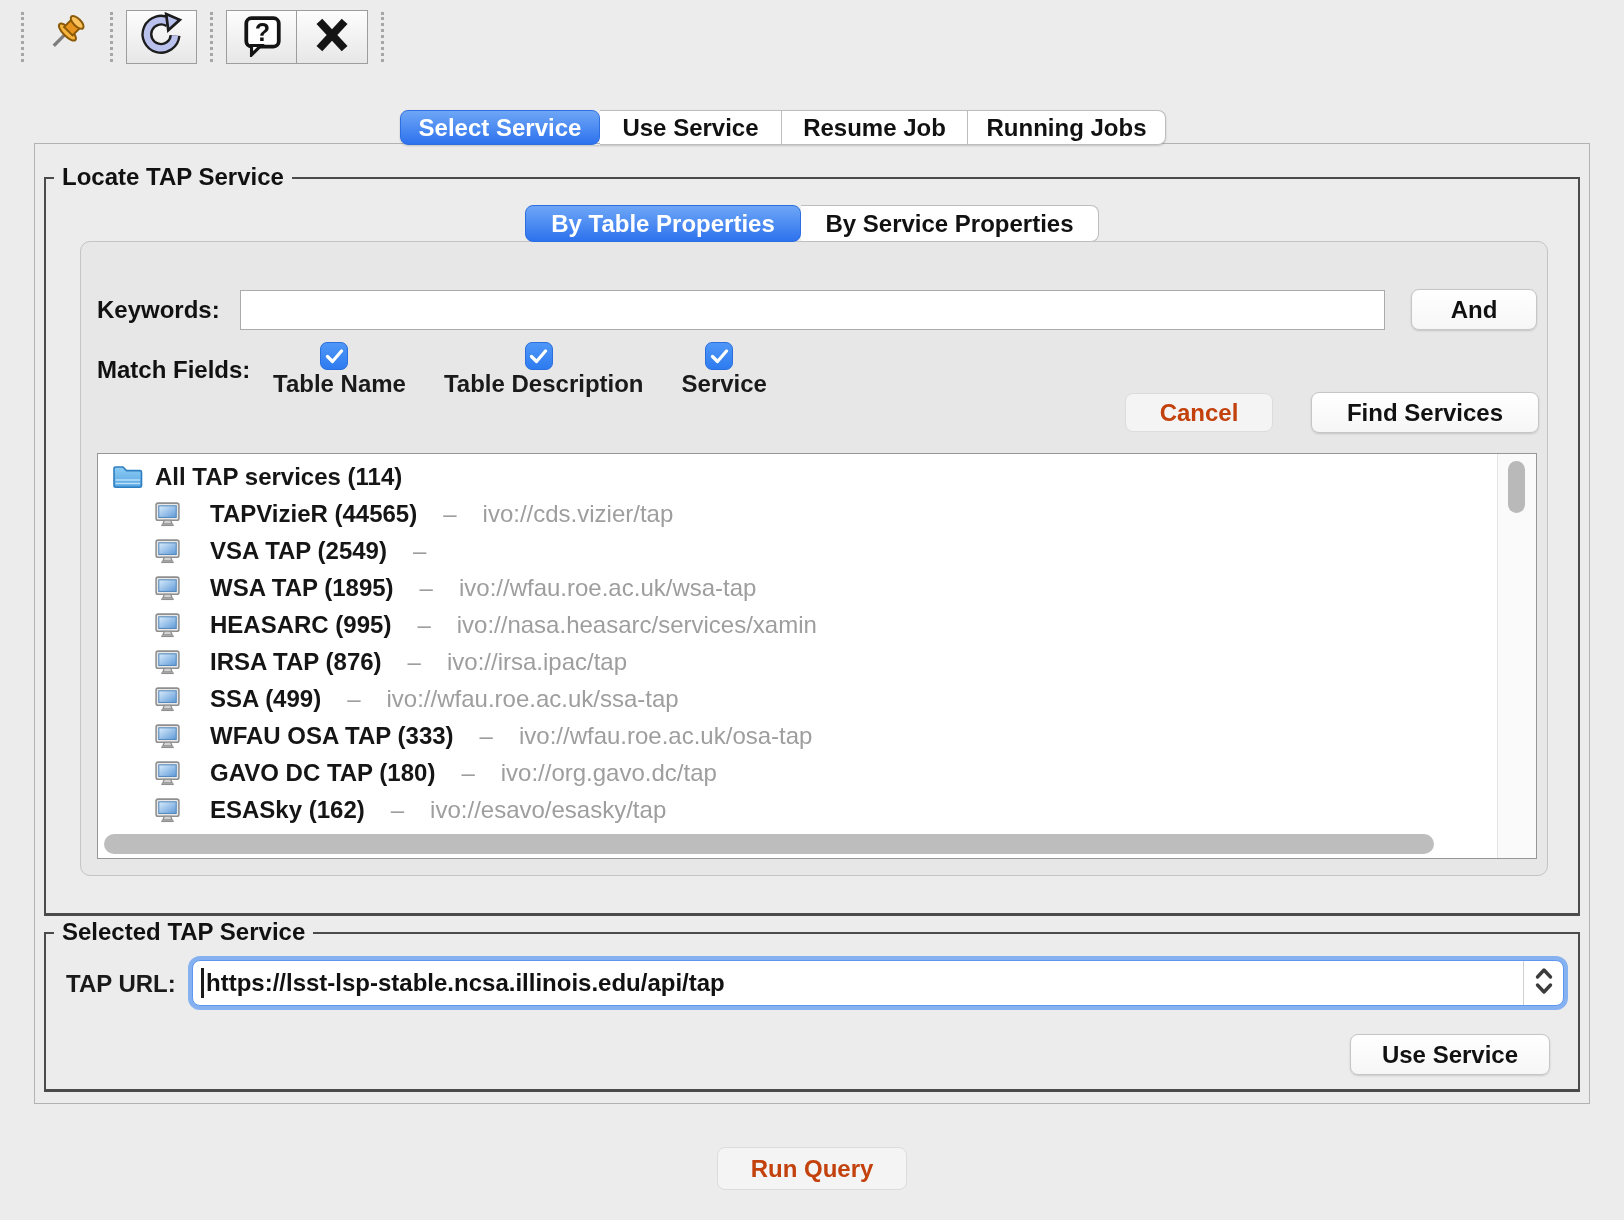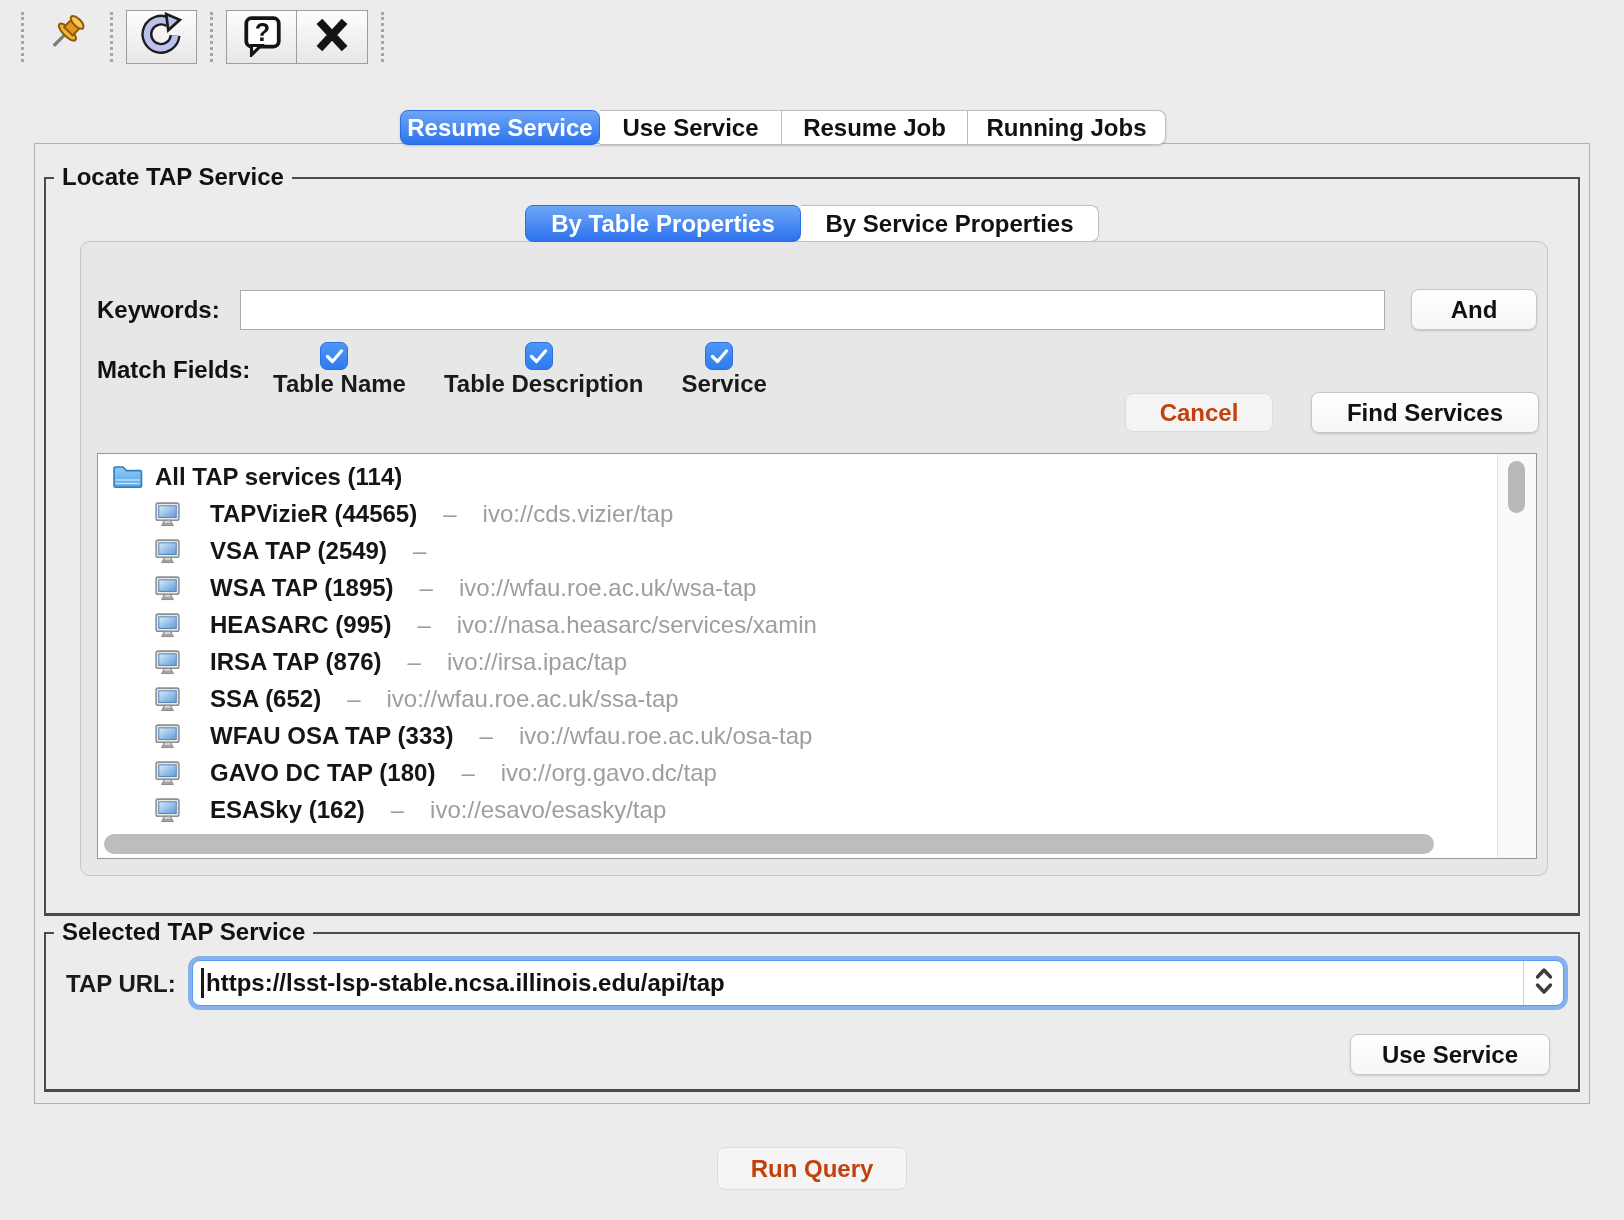--- a/index.html
+++ b/index.html
@@ -157,21 +157,21 @@
           <line x1="8" y1="7" x2="32" y2="33" stroke="#141414" stroke-width="7.5"></line>
           <line x1="32" y1="7" x2="8" y2="33" stroke="#141414" stroke-width="7.5"></line>
         </svg>
       </span>
     </div>
   </div>
   <div class="tb-handle"></div>
 </div>
 
 <div class="tabbar">
-  <div class="seg sel first" style="width:200px">Resume Service</div>
+  <div class="seg sel first" style="width:200px">Select Service</div>
   <div class="seg" style="width:182px">Use Service</div>
   <div class="seg" style="width:186px">Resume Job</div>
   <div class="seg last" style="width:198px">Running Jobs</div>
 </div>
 
 <div class="tabpanel"></div>
 
 <div class="groupbox" id="locate-box">
   <span class="gb-title">Locate TAP Service</span>
 
@@ -313,21 +313,21 @@
         </div>
         <div class="tree-row svc">
           <span class="tree-icon">
               <svg width="27" height="27" viewBox="0 0 26 26">
                 <rect x="2" y="3" width="22" height="16.5" rx="2" fill="#e9e9e9" stroke="#8f8f8f" stroke-width="1.5"></rect>
                 <rect x="4.6" y="5.6" width="16.8" height="11.2" fill="url(#scrg)" stroke="#5588bb" stroke-width="1"></rect>
                 <path d="M10 19.5 L16 19.5 L17.5 23 L8.5 23 Z" fill="#d2d2d2" stroke="#8f8f8f" stroke-width="1.2"></path>
                 <line x1="7" y1="24.3" x2="19" y2="24.3" stroke="#8f8f8f" stroke-width="1.6"></line>
               </svg>
             </span>
-          <span class="svc-name">SSA (652)</span>
+          <span class="svc-name">SSA (499)</span>
           <span class="svc-sep">–</span>
           <span class="svc-uri">ivo://wfau.roe.ac.uk/ssa-tap</span>
         </div>
         <div class="tree-row svc">
           <span class="tree-icon">
               <svg width="27" height="27" viewBox="0 0 26 26">
                 <rect x="2" y="3" width="22" height="16.5" rx="2" fill="#e9e9e9" stroke="#8f8f8f" stroke-width="1.5"></rect>
                 <rect x="4.6" y="5.6" width="16.8" height="11.2" fill="url(#scrg)" stroke="#5588bb" stroke-width="1"></rect>
                 <path d="M10 19.5 L16 19.5 L17.5 23 L8.5 23 Z" fill="#d2d2d2" stroke="#8f8f8f" stroke-width="1.2"></path>
                 <line x1="7" y1="24.3" x2="19" y2="24.3" stroke="#8f8f8f" stroke-width="1.6"></line>

